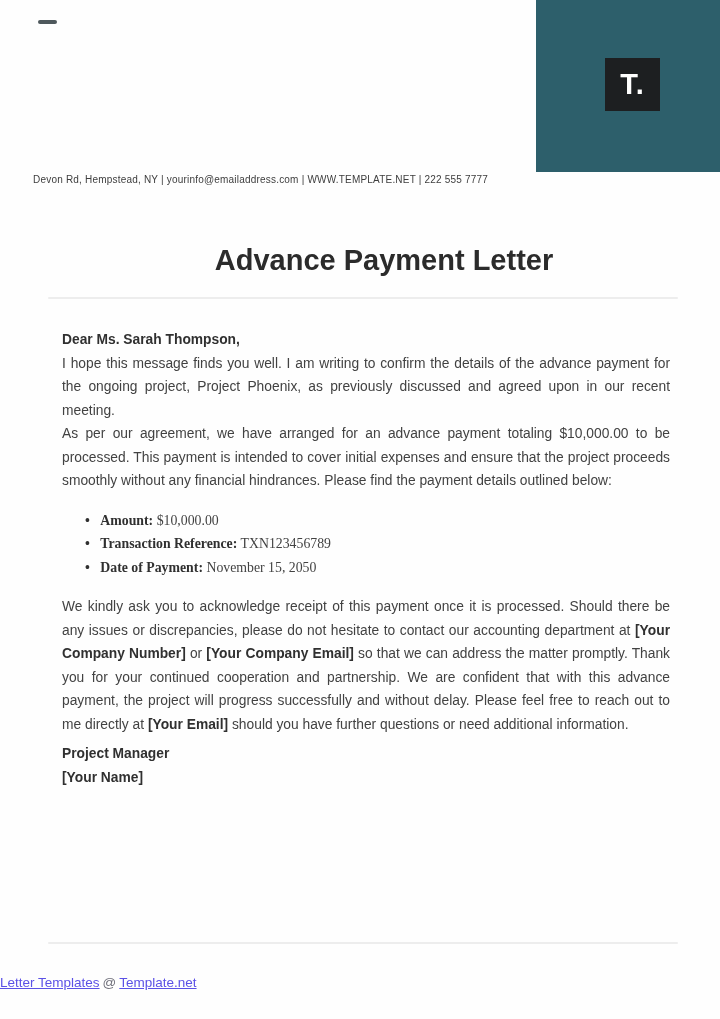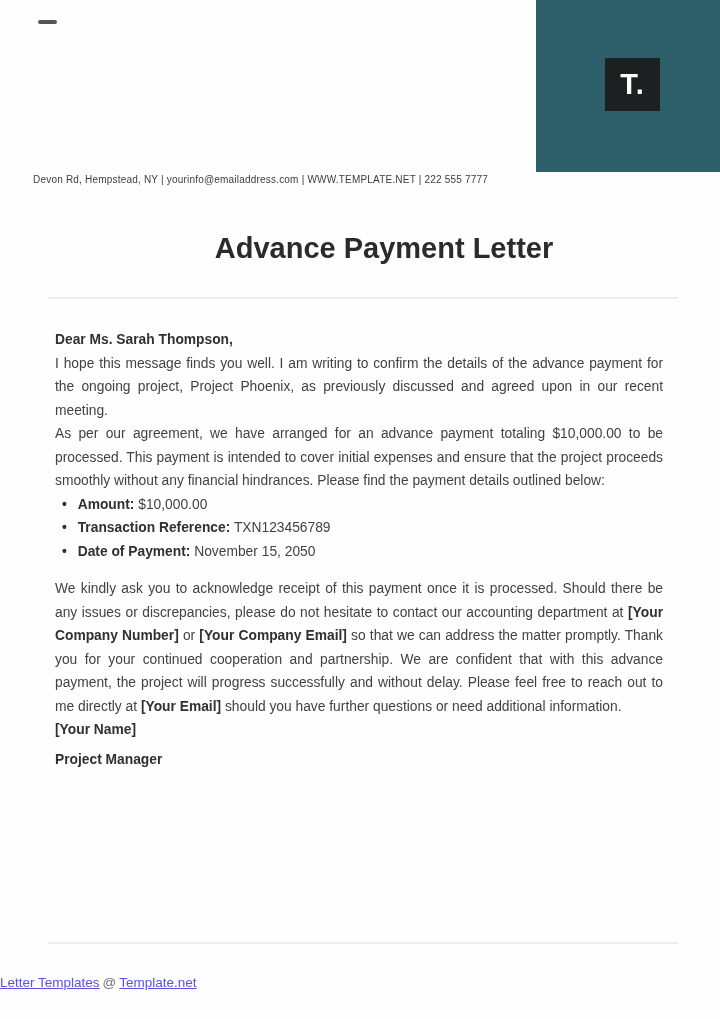--- a/index.html
+++ b/index.html
@@ -21,37 +21,37 @@
   }
   .logo-square span {
     color:#ffffff; font-weight:700; font-size:29px; letter-spacing:1px;
     font-family:"Liberation Sans", sans-serif;
   }
   .contact-line {
     position:absolute; left:33px; top:130px; font-size:10px; color:#3d3d3d;
     letter-spacing:0.2px; white-space:nowrap;margin-top:44px;
   }
   .doc-title {
-    position:absolute; left:0; right:0; top:232px; margin:0;
+    position:absolute; left:0; right:0; top:232px; margin:12px;
     text-align:center; font-size:29px; font-weight:700; color:#2b2b2b;padding-left:48px;
   }
   .divider {
     position:absolute; left:48px; right:42px; height:2px;
     background:#ededed; border-radius:1px;
   }
   .title-div { top:297px; }
   .footer-div { top:942px; }
   .letter {
-    position:absolute; left:55px; top:328px; width:608px;
+    position:absolute; left:62px; top:328px; width:608px;
     font-size:13.8px; line-height:23.5px; color:#424242;
   }
   .letter p { margin:0; text-align:justify; }
   .letter p.nj { text-align:left; }
   .b { font-weight:700; color:#303030; }
-  ul.details { list-style:none; margin:0; padding:0 0 0 7px; }
+  ul.details { list-style:none; margin:16px; padding:0 0 0 7px;font-family:Liberation Serif, serif; }
   ul.details li { line-height:23.6px; }
   ul.details li::before { content:"\2022"; font-weight:700; color:#303030; margin-right:7px; }
   .after-list { margin-top:14px !important; }
   .sig-title { margin-top:6px !important; }
   .sig-company { margin-top:9px !important; }
   .footer-line {
     position:absolute; left:0; right:0; top:975px; 
     font-size:13.5px; color:#70707b;
   }
   .footer-line a { color:#5b51e6; text-decoration:underline; cursor:pointer; }
@@ -91,22 +91,22 @@
         <span>TXN123456789</span>
       </li>
       <li>
         <span class="b">Date of Payment:</span>
         <span>November 15, 2050</span>
       </li>
     </ul>
 
     <p class="after-list"><span>We kindly ask you to acknowledge receipt of this payment once it is processed. Should there be any issues or discrepancies, please do not hesitate to contact our accounting department at </span><span class="b">[Your Company Number]</span><span> or </span><span class="b">[Your Company Email]</span><span> so that we can address the matter promptly. Thank you for your continued cooperation and partnership. We are confident that with this advance payment, the project will progress successfully and without delay. Please feel free to reach out to me directly at </span><span class="b">[Your Email]</span><span> should you have further questions or need additional information.</span></p>
 
+    <p class="b nj sig-title">Project Manager</p>
     <p class="b nj">[Your Name]</p>
-    <p class="b nj sig-title">Project Manager</p>
   </div>
 
   <div class="divider footer-div"></div>
 
   <div class="footer-line">
     <a>Letter Templates</a><span class="footer-sep">@</span><a>Template.net</a>
   </div>
 
 </div>
 

